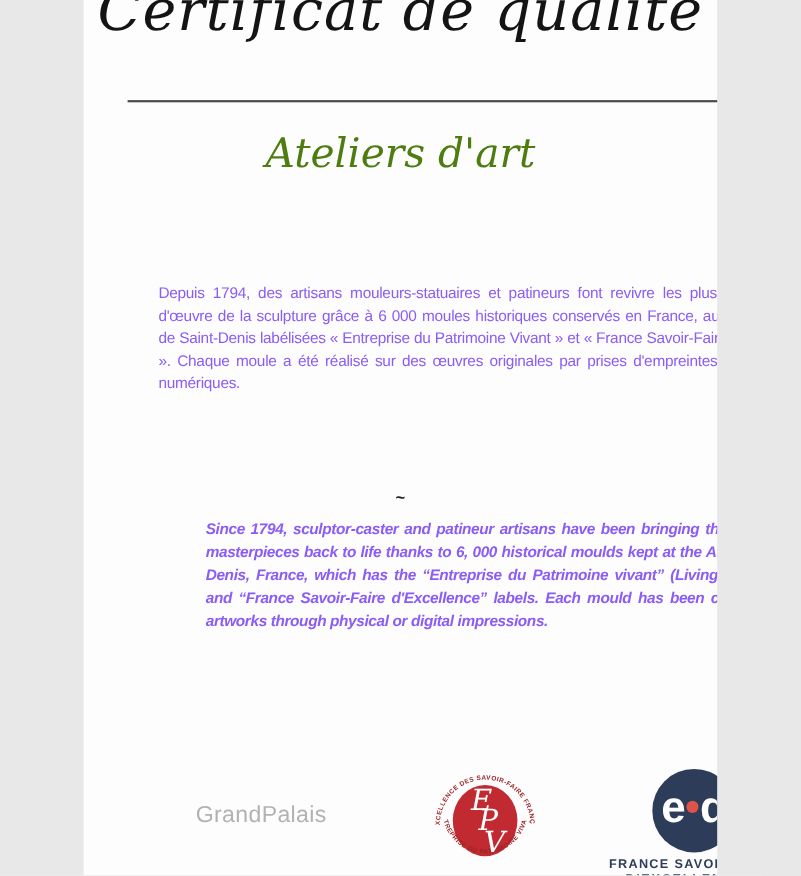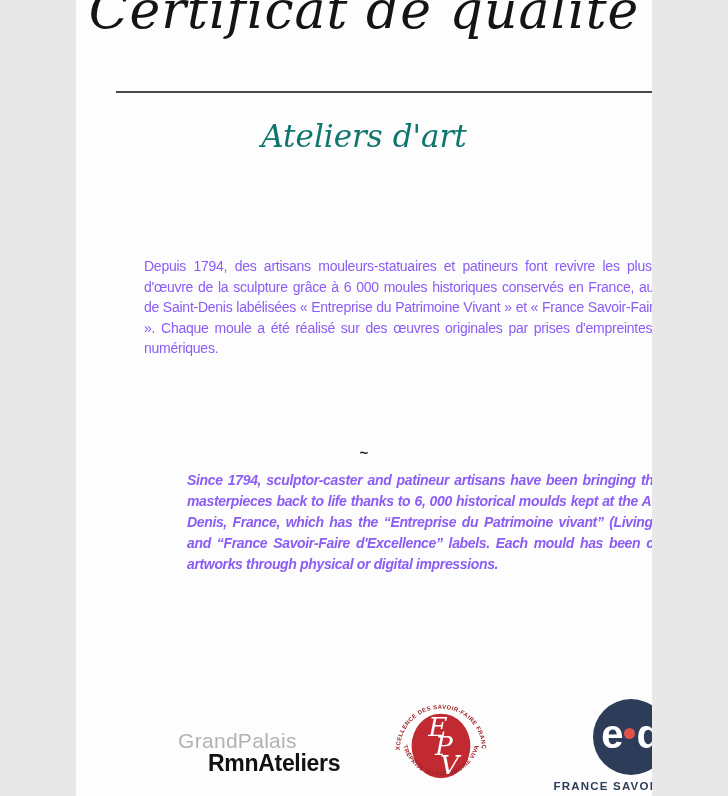--- a/index.html
+++ b/index.html
@@ -15,21 +15,21 @@
     font-family:"DejaVu Serif", serif; font-style:italic;
     font-size:52px; color:#141414; letter-spacing:1px;
   }
   .rule {
     position:absolute; top:91px; left:40px; width:648px; height:2px;
     background:#4a4a4a;
   }
   .script-sub {
     position:absolute; left:0; width:100%; text-align:center;
     font-family:"DejaVu Serif", serif; font-style:italic;
-    font-size:31px; color:#0f766e; white-space:nowrap;
+    font-size:37px; color:#4d7c0f; white-space:nowrap;
   }
   .sub1 { top:118px; }
   .sub2 { top:168px; }
 
   .para {
     position:absolute; left:68px; width:596px;
     font-size:14px; letter-spacing:-0.25px; line-height:20.5px;
     text-align:justify; color:#8b5cf6;
   }
   .fr1 { top:256px; }
@@ -94,21 +94,20 @@
   <div class="script-sub sub1">Ateliers d'art</div>
 
   <div class="para fr1">Depuis 1794, des artisans mouleurs-statuaires et patineurs font revivre les plus grands chefs d'œuvre de la sculpture grâce à 6 000 moules historiques conservés en France, aux Ateliers d'art de Saint-Denis labélisées « Entreprise du Patrimoine Vivant » et « France Savoir-Faire d'Excellence ». Chaque moule a été réalisé sur des œuvres originales par prises d'empreintes physiques ou numériques.</div>
 
   <div class="tilde">~</div>
 
   <div class="para en en1">Since 1794, sculptor-caster and patineur artisans have been bringing the greatest sculpture masterpieces back to life thanks to 6, 000 historical moulds kept at the Ateliers d'art de Saint-Denis, France, which has the “Entreprise du Patrimoine vivant” (Living Heritage Company) and “France Savoir-Faire d'Excellence” labels. Each mould has been created from original artworks through physical or digital impressions.</div>
 
   <div class="logo-gp">
     <div class="gp1">GrandPalais</div>
-    <div class="gp2">RmnAteliers</div>
   </div>
 
   <div class="logo-epv">
     <svg width="98" height="100" viewBox="0 0 100 100">
       <defs>
         <path id="epv-arc-top" d="M 8,55 A 42,42 0 0 1 92,55"></path>
         <path id="epv-arc-bot" d="M 11,49 A 40,42 0 0 0 89,49"></path>
       </defs>
       <ellipse cx="50" cy="51" rx="30" ry="33" fill="#c02a30"></ellipse>
       <text class="epv-arc" fill="#9e2227">

